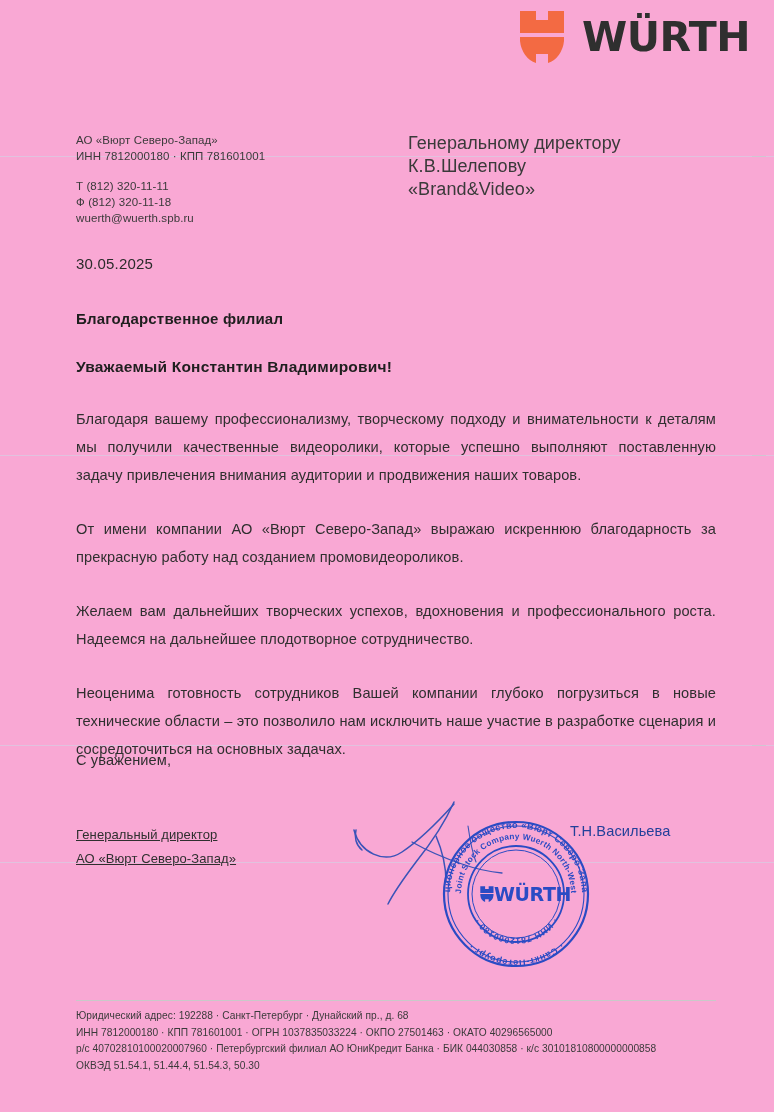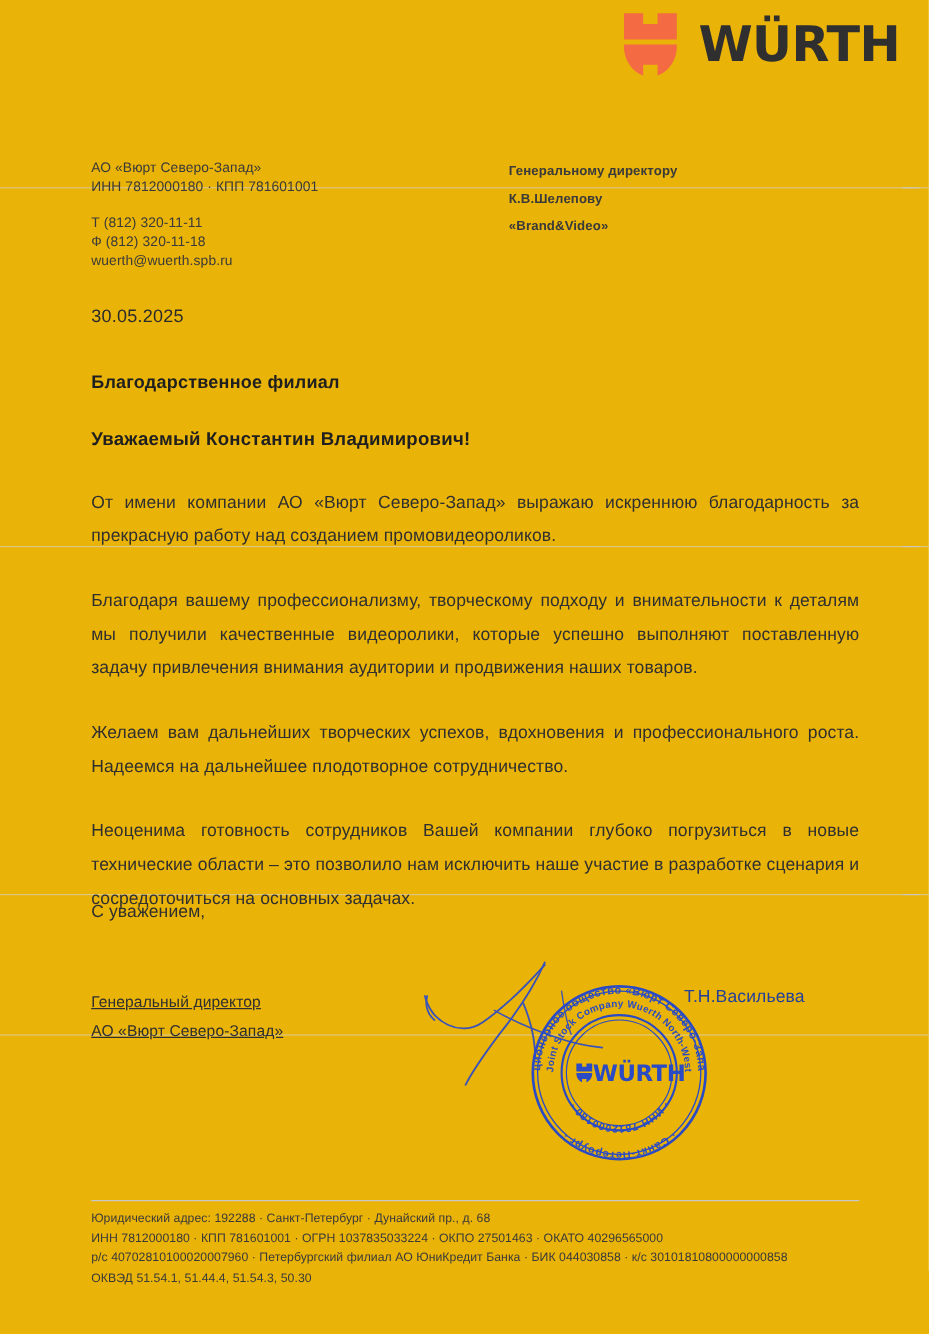--- a/index.html
+++ b/index.html
@@ -12,21 +12,21 @@
     height: 1112px;
     position: relative;
     font-family: "Liberation Sans", sans-serif;
     color: #2b2b2b;
     overflow: hidden;
   }
 
   .page {
     position: absolute;
     inset: 0;
-    background: #eab308;
+    background: #f9a8d4;
   }
 
   
   .scanline {
     position: absolute;
     left: 0;
     width: 774px;
     height: 1px;
     background: rgba(205, 215, 230, .55);
     pointer-events: none;
@@ -69,27 +69,26 @@
     top: 132px;
     font-size: 11.5px;
     line-height: 16px;
     color: #3a3a3a;
     letter-spacing: .1px;
   }
   .sender .gap { height: 14px; }
 
   .recipient {
     position: absolute;
-    left: 424px;
+    left: 408px;
     top: 132px;
-    font-size: 11px;
+    font-size: 18px;
     line-height: 23px;
     color: #3a3a3a;
     letter-spacing: .1px;
-    font-weight: bold;
   }
 
   .doc-date {
     position: absolute;
     left: 76px;
     top: 255px;
     font-size: 15px;
     color: #2b2b2b;
     letter-spacing: .2px;
   }
@@ -236,22 +235,22 @@
     <div>Генеральному директору</div>
     <div>К.В.Шелепову</div>
     <div>«Brand&amp;Video»</div>
   </div>
 
   <div class="doc-date">30.05.2025</div>
   <div class="subject">Благодарственное филиал</div>
   <div class="salutation">Уважаемый Константин Владимирович!</div>
 
   <div class="body-copy">
+    <p>Благодаря вашему профессионализму, творческому подходу и внимательности к деталям мы получили качественные видеоролики, которые успешно выполняют поставленную задачу привлечения внимания аудитории и продвижения наших товаров.</p>
     <p>От имени компании АО «Вюрт Северо-Запад» выражаю искреннюю благодарность за прекрасную работу над созданием промовидеороликов.</p>
-    <p>Благодаря вашему профессионализму, творческому подходу и внимательности к деталям мы получили качественные видеоролики, которые успешно выполняют поставленную задачу привлечения внимания аудитории и продвижения наших товаров.</p>
     <p>Желаем вам дальнейших творческих успехов, вдохновения и профессионального роста. Надеемся на дальнейшее плодотворное сотрудничество.</p>
     <p>Неоценима готовность сотрудников Вашей компании глубоко погрузиться в новые технические области – это позволило нам исключить наше участие в разработке сценария и сосредоточиться на основных задачах.</p>
   </div>
 
   <div class="closing">С уважением,</div>
 
   <div class="signer-title">
     <div>Генеральный директор</div>
     <div>АО «Вюрт Северо-Запад»</div>
   </div>

